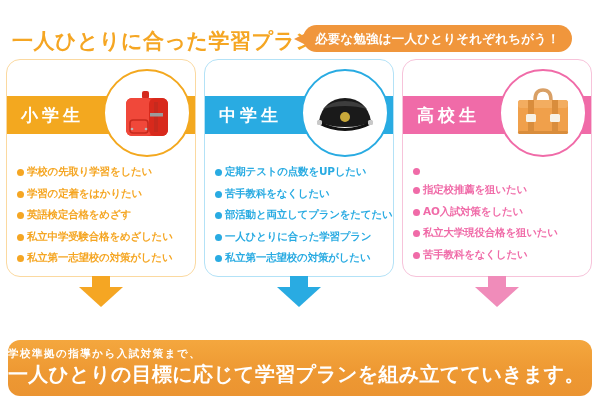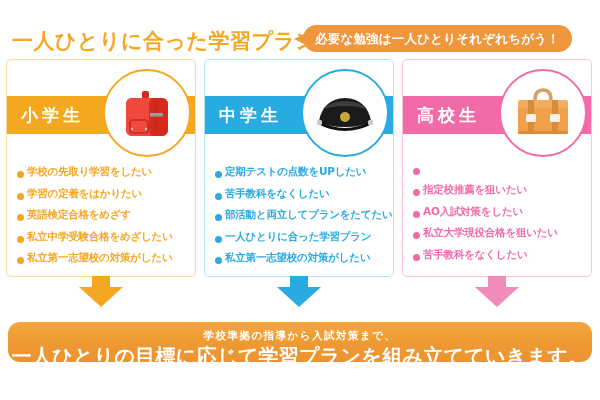--- a/index.html
+++ b/index.html
@@ -31,21 +31,21 @@
     width:0;height:0;
     border-top:5px solid transparent;
     border-bottom:5px solid transparent;
     border-right:10px solid #f0963c;
   }
 
   
   .cards{position:absolute;left:0;top:59px;width:600px;height:220px;}
   .card{
     position:absolute;top:0;width:190px;height:218px;
-    background:#ffffff;border-radius:5px;
+    background:#ffffff;border-radius:14px;
     box-sizing:border-box;overflow:hidden;
   }
   .card.c0{left:6px;border:1.5px solid #fbd9a0;}
   .card.c1{left:204px;border:1.5px solid #b3e2f7;}
   .card.c2{left:402px;border:1.5px solid #f7c3da;}
 
   .band{
     position:absolute;left:0;top:36px;width:100%;height:38px;
   }
   .c0 .band{background:#f3a81f;}
@@ -64,21 +64,21 @@
     width:88px;height:88px;border-radius:50%;
     background:#ffffff;box-sizing:border-box;
     z-index:4;display:flex;align-items:center;justify-content:center;
   }
   .c0 .icon-circle{border:2.5px solid #f3a81f;}
   .c1 .icon-circle{border:2.5px solid #29abe2;}
   .c2 .icon-circle{border:2.5px solid #f06ba8;}
 
   .bullets{position:absolute;left:0;top:104px;width:100%;padding:0 10px;box-sizing:border-box;}
   .bullet{
-    display:flex;align-items:flex-end;
+    display:flex;align-items:center;
     font-size:10.5px;font-weight:bold;line-height:14px;
     margin-bottom:7.5px;white-space:nowrap;letter-spacing:-0.2px;
   }
   .dot{
     width:7px;height:7px;border-radius:50%;
     margin-right:3px;margin-top:3.5px;flex:0 0 auto;
   }
   .c0 .bullet{color:#f5a623;} .c0 .dot{background:#f5a623;}
   .c1 .bullet{color:#29abe2;} .c1 .dot{background:#29abe2;}
   .c2 .bullet{color:#f06ba8;} .c2 .dot{background:#f06ba8;}
@@ -89,24 +89,23 @@
   .arrow-stem{position:absolute;top:276px;width:18px;height:14px;}
   .a0{left:79px;border-top:20px solid #f5a623;}
   .a0s{left:92px;background:#f5a623;}
   .a1{left:277px;border-top:20px solid #29abe2;}
   .a1s{left:290px;background:#29abe2;}
   .a2{left:475px;border-top:20px solid #f08cba;}
   .a2s{left:488px;background:#f08cba;}
 
   
   .banner{
-    position:absolute;left:8px;top:322px;width:584px;height:40px;
+    position:absolute;left:8px;top:340px;width:584px;height:56px;
     border-radius:12px;box-sizing:border-box;
     background:linear-gradient(180deg,#f4a73e 0%,#ee9933 55%,#eb9431 100%);
-    text-align:center;
   }
   .banner-sub{
     color:#ffffff;font-size:10.5px;font-weight:bold;
     letter-spacing:1.5px;padding-top:7px;line-height:12px;
   }
   .banner-main{
     color:#ffffff;font-size:20px;font-weight:bold;
     letter-spacing:0.3px;line-height:30px;white-space:nowrap;
   }
 </style>

